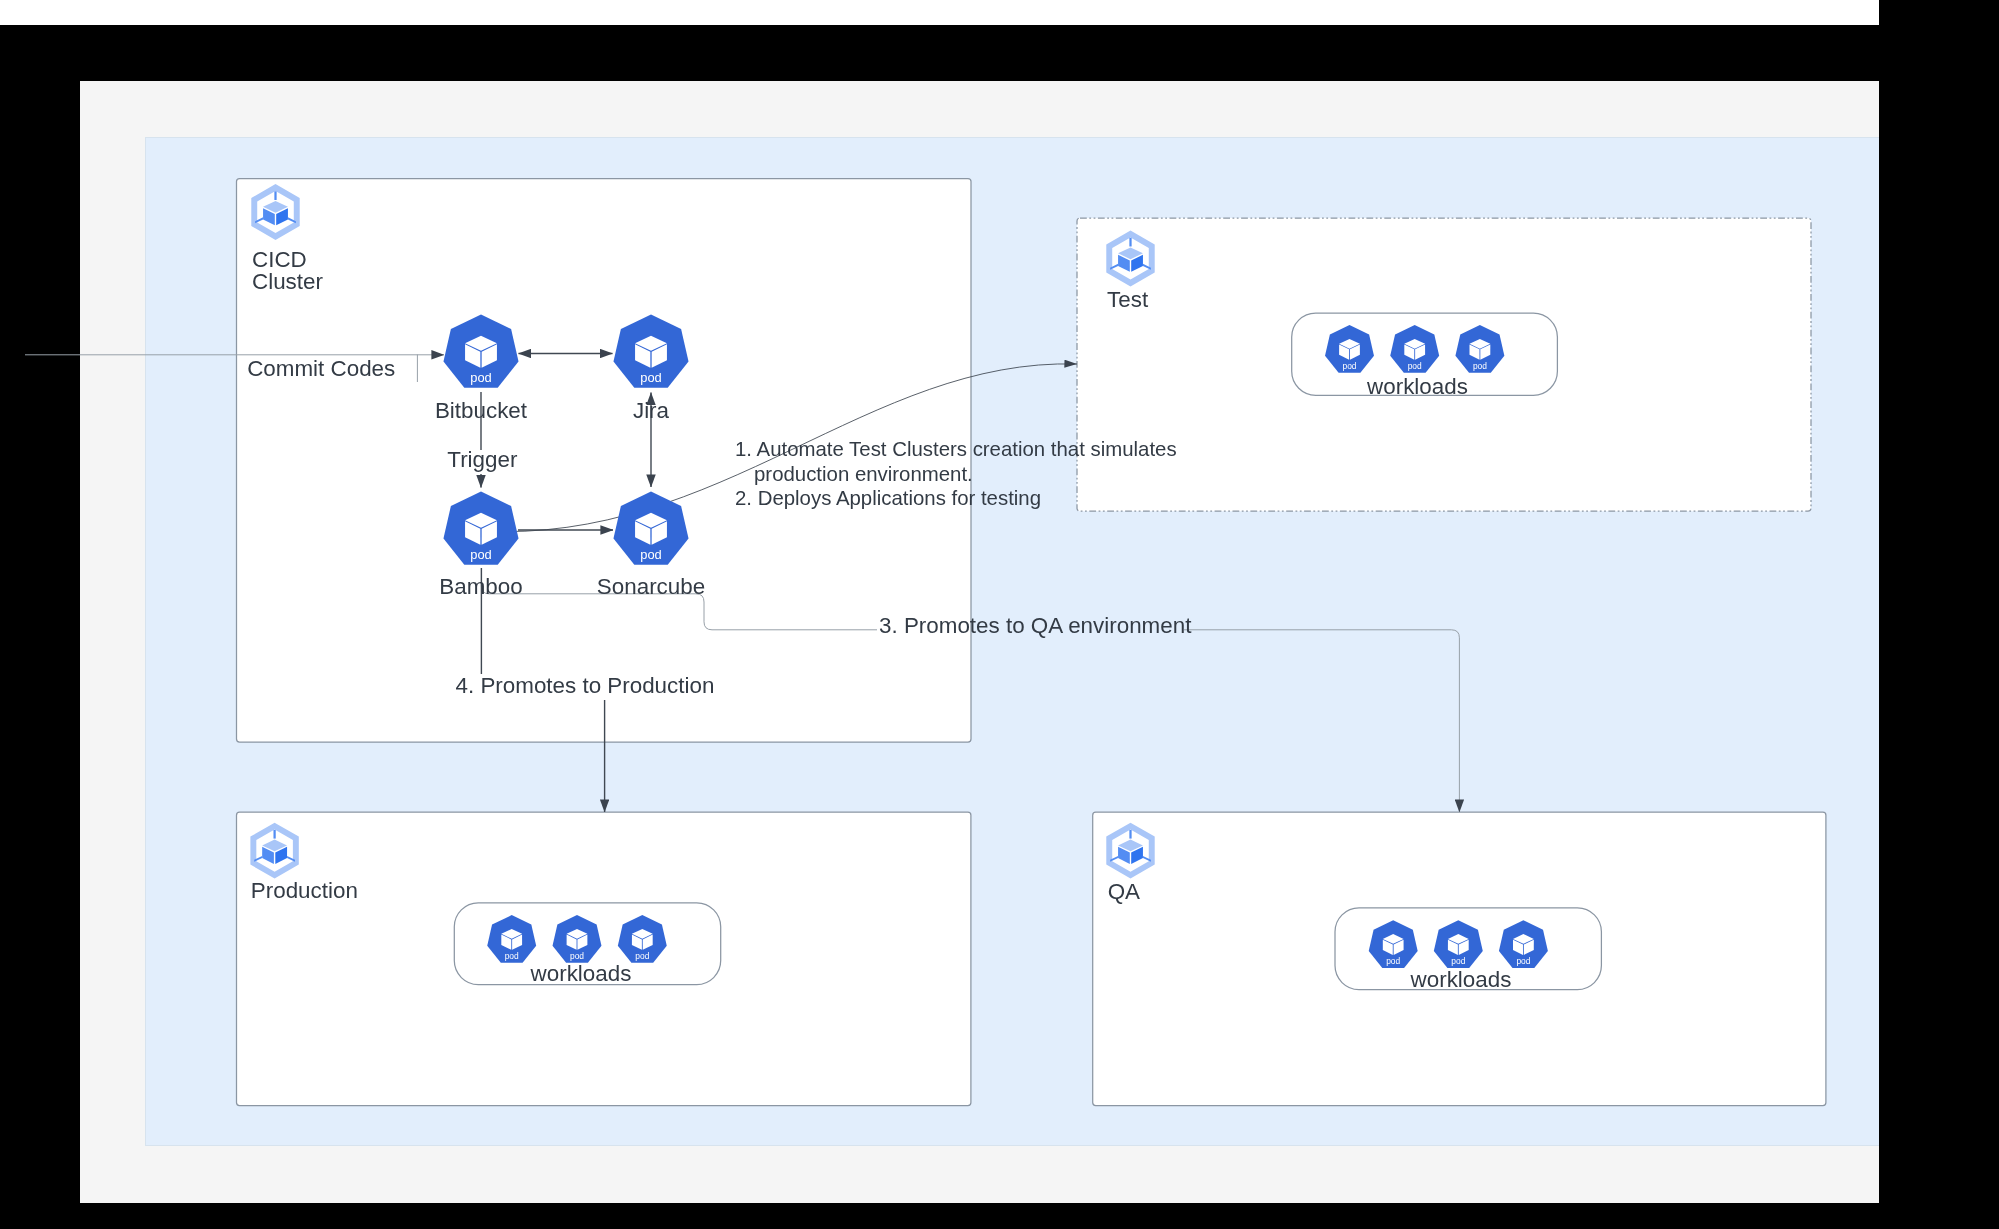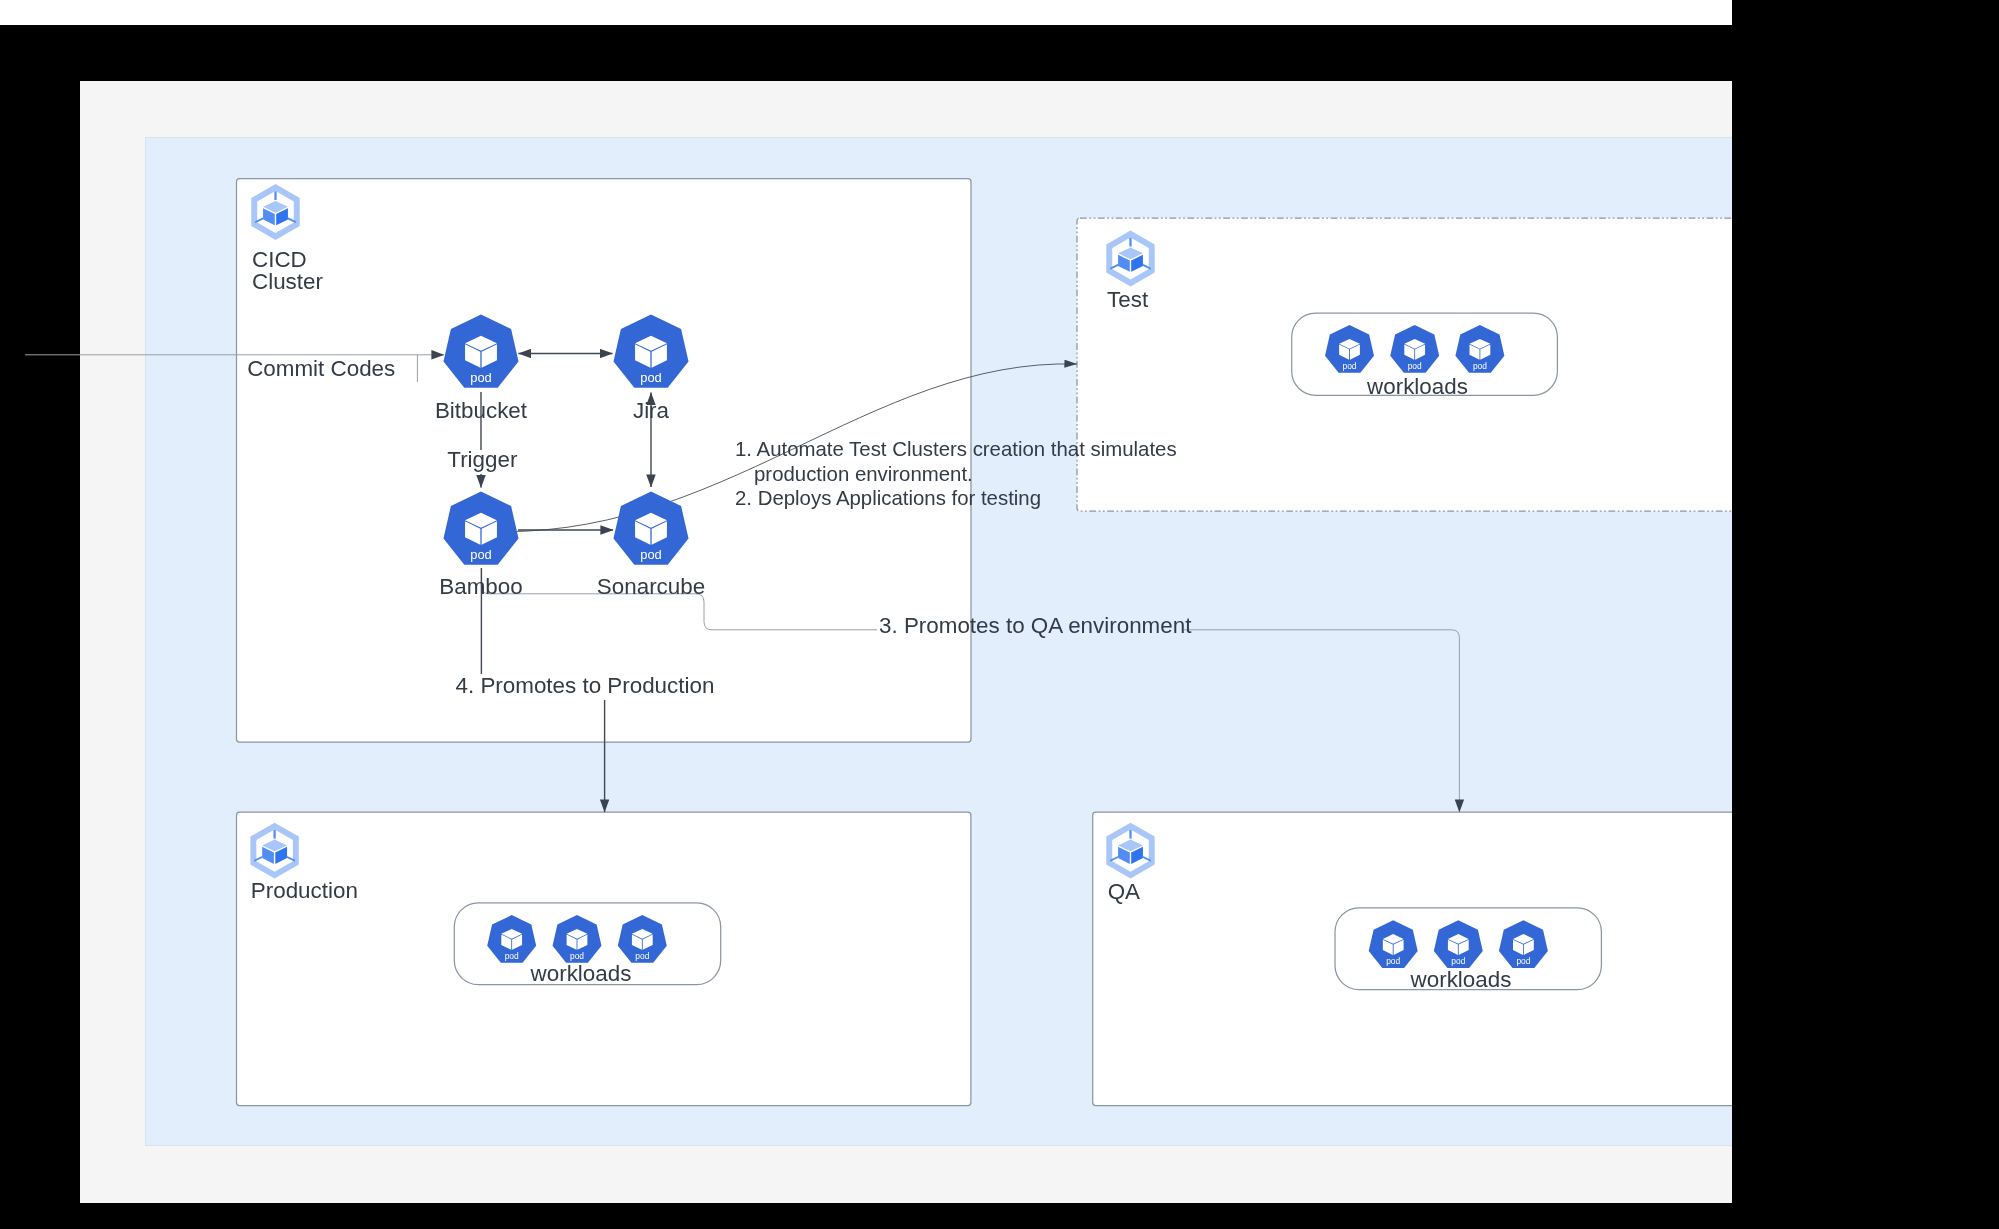--- a/index.html
+++ b/index.html
@@ -1,16 +1,16 @@
 <!DOCTYPE html>
 <html><head>
 <meta charset="utf-8">
 <style>
   html,body{margin:0;padding:0;background:#000;}
-  #root{position:relative;width:1732px;height:1229px;overflow:hidden;background:#000;
+  #root{position:relative;width:1879px;height:1229px;overflow:hidden;background:#000;
         font-family:"Liberation Sans",sans-serif;}
   .topstrip{position:absolute;left:0;top:0;width:1999px;height:25px;background:#ffffff;}
   .canvas{position:absolute;left:80px;top:81px;width:1893px;height:1122px;background:#f5f5f5;}
   .bluezone{position:absolute;left:145px;top:137px;width:1772px;height:1009px;background:#e2eefc;
             border:1px solid #d7e3ee;box-sizing:border-box;}
   svg.diagram{position:absolute;left:0;top:0;width:1999px;height:1229px;}
   svg.diagram text{font-family:"Liberation Sans",sans-serif;fill:#333b45;}
 </style>
 </head>
 <body>

